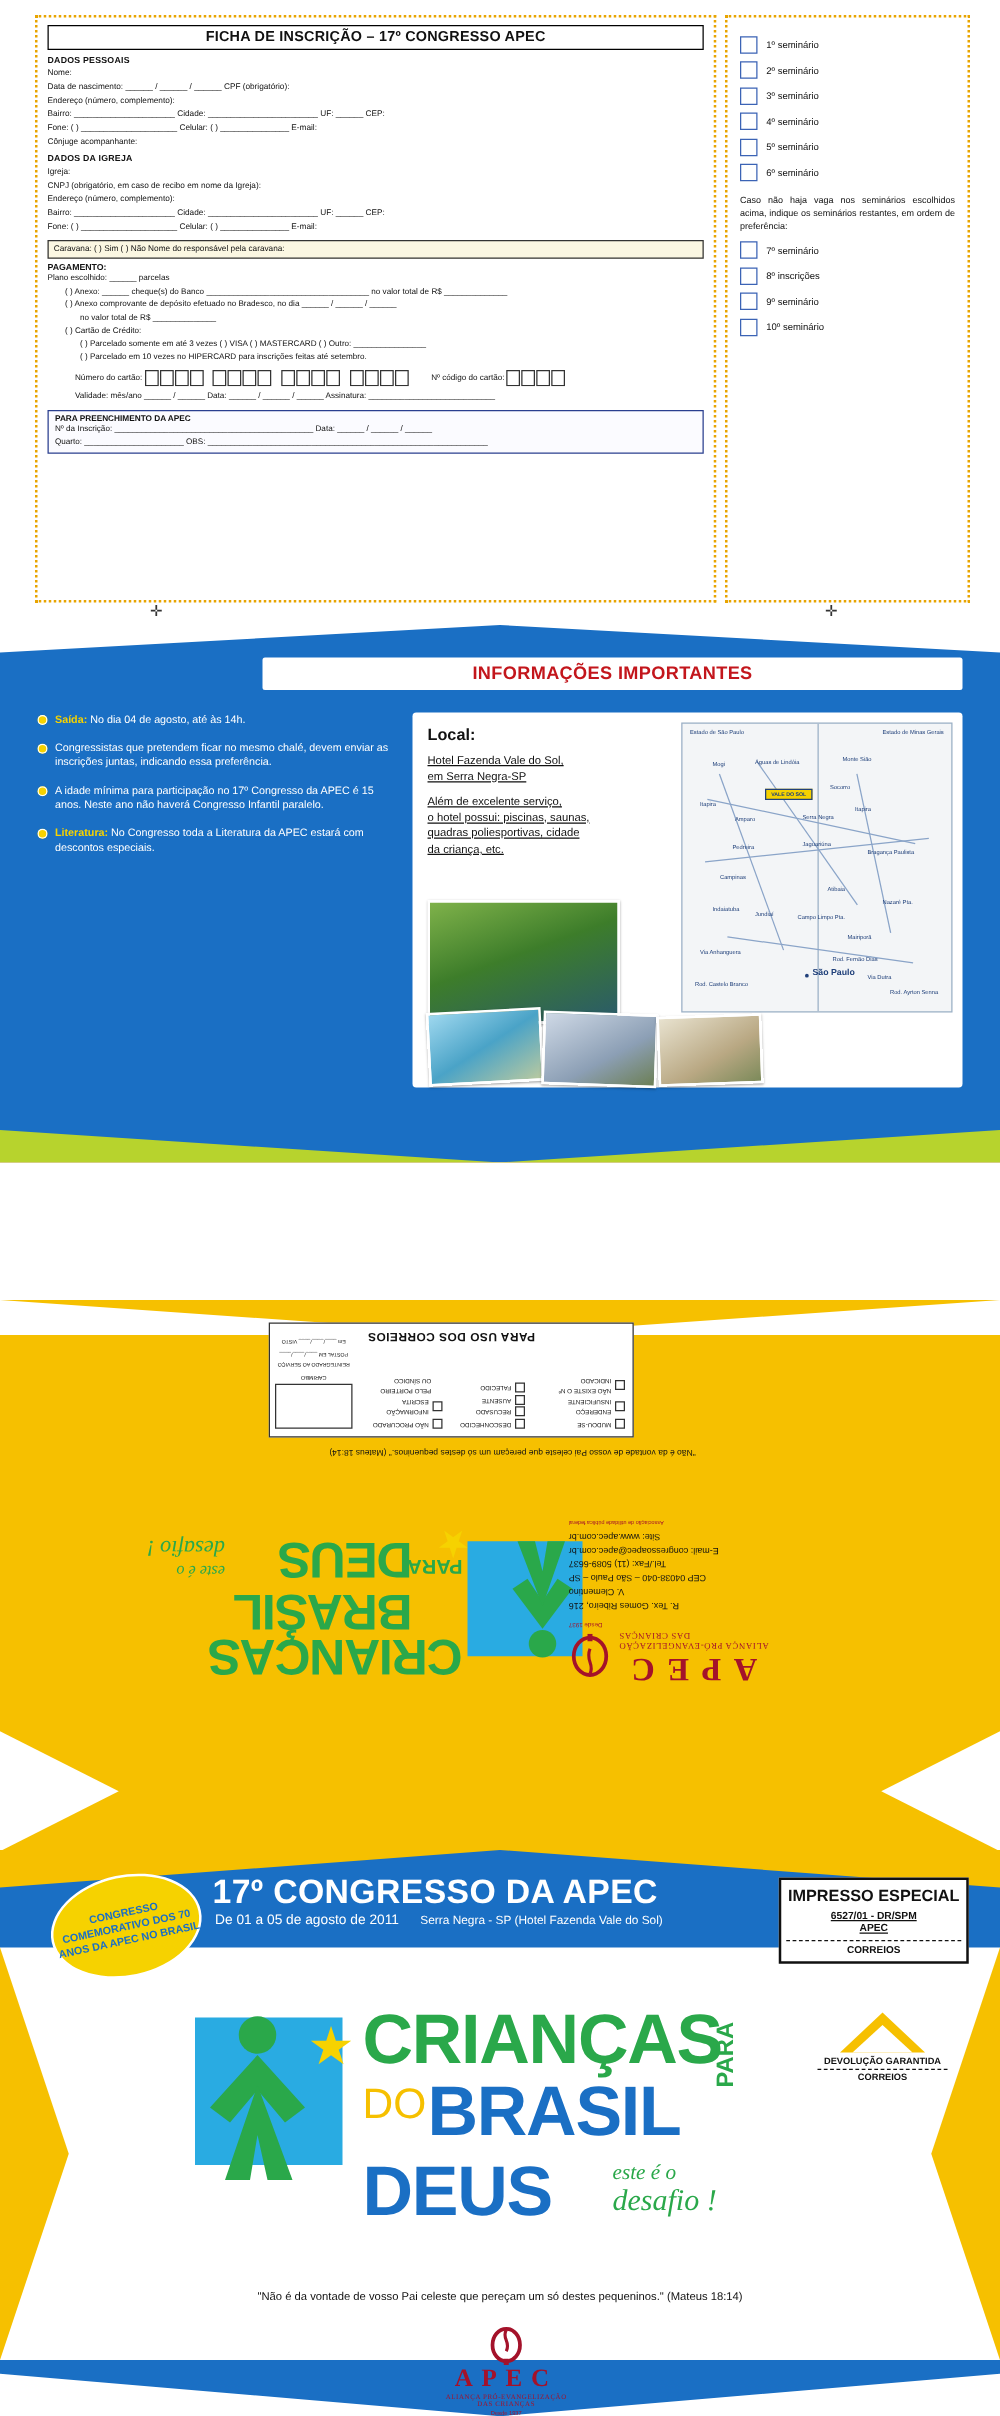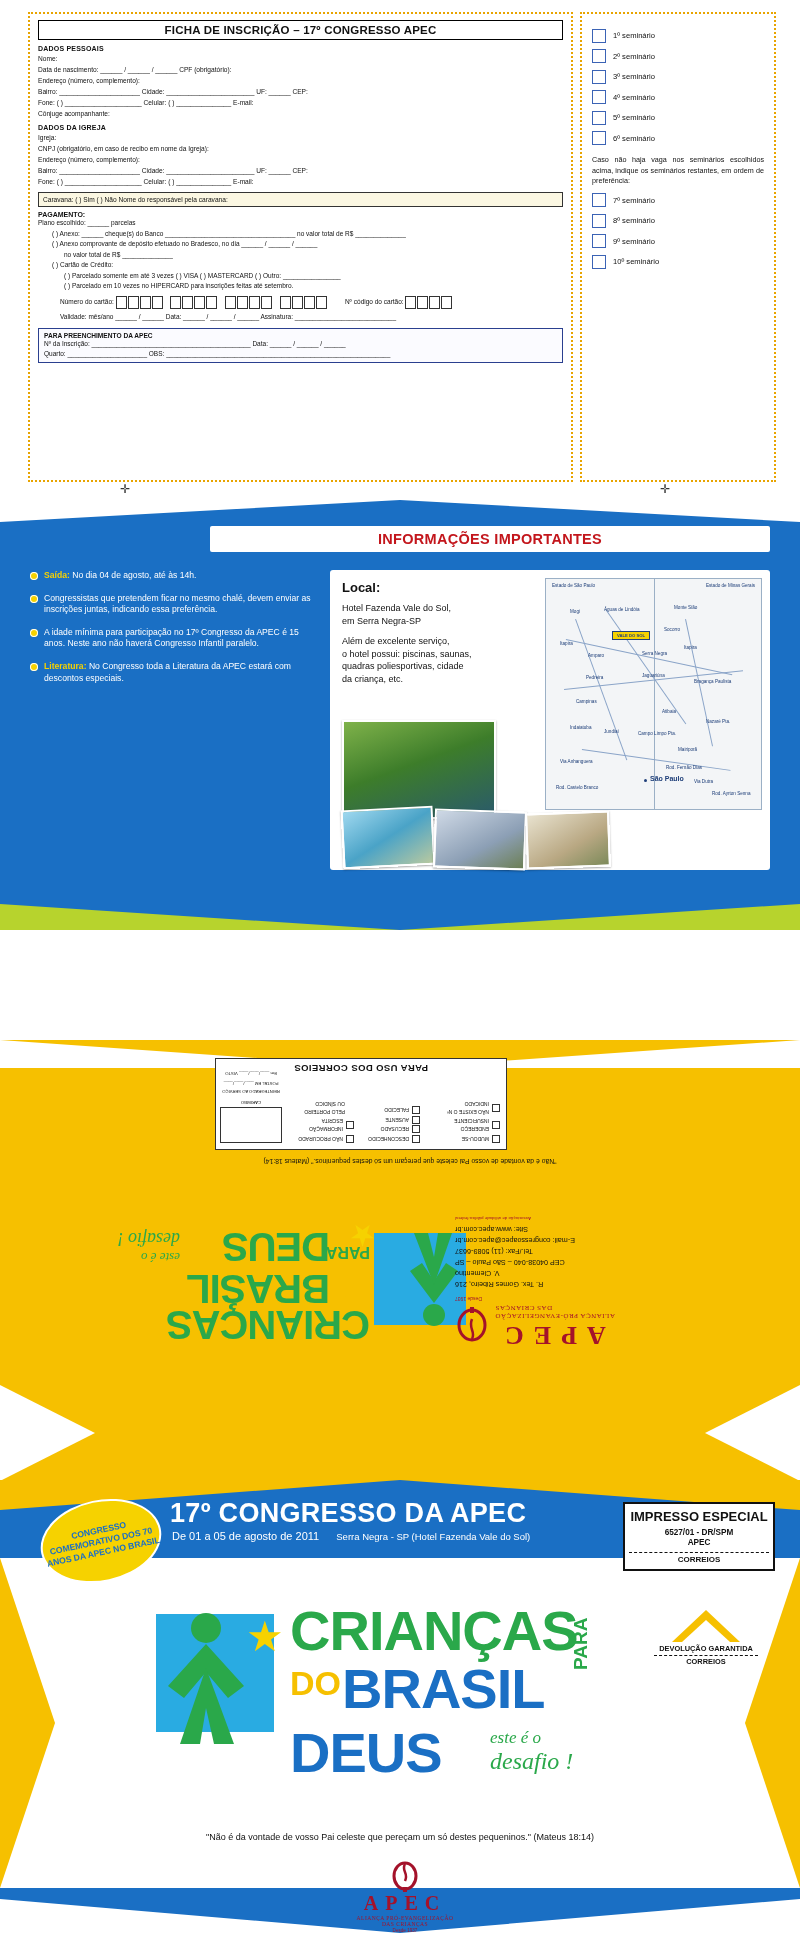--- a/index.html
+++ b/index.html
@@ -37,21 +37,21 @@
   .p2-chev-bot{position:absolute;left:0;bottom:0;width:0;height:0;border-left:400px solid #b7d32d;border-right:400px solid #b7d32d;border-top:26px solid transparent;}
   .infotitle{position:absolute;left:210px;top:26px;width:560px;height:26px;background:#fff;border-radius:2px;display:flex;align-items:center;justify-content:center;}
   .infotitle span{color:#c3161c;font-weight:bold;font-size:14.5px;letter-spacing:.3px;}
   .bullets{position:absolute;left:30px;top:70px;width:290px;color:#fff;}
   .bul{display:flex;gap:6px;margin-bottom:11px;}
   .buldot{flex:0 0 auto;width:8px;height:8px;border-radius:50%;background:#f6d200;margin-top:2px;box-shadow:0 0 0 1px #fff inset;}
   .bultxt{font-size:8.6px;line-height:11.6px;}
   .bultxt b{color:#f6d200;}
   .localbox{position:absolute;left:330px;top:70px;width:440px;height:300px;background:#fff;border-radius:3px;}
   .localtitle{position:absolute;left:12px;top:10px;font-size:13px;font-weight:bold;color:#111;}
-  .localtxt{position:absolute;left:12px;top:32px;width:190px;font-size:9px;line-height:12.5px;color:#111;}
+  .localtxt{position:absolute;left:12px;top:32px;width:190px;font-size:9px;line-height:12.5px;color:#111;text-decoration:underline;}
   .mapbox{position:absolute;right:8px;top:8px;width:215px;height:230px;background:#f3f5f7;border:1px solid #9bb0c6;overflow:hidden;}
   .mapregion{position:absolute;font-size:4.6px;color:#20407a;}
   .maproad{position:absolute;background:#8aa4c8;height:1px;transform-origin:0 0;}
   .mapcity{position:absolute;width:3px;height:3px;background:#20407a;border-radius:50%;}
   .maptag{position:absolute;background:#f6d200;border:1px solid #20407a;font-size:4.2px;font-weight:bold;color:#20407a;padding:1px 2px;line-height:5px;text-align:center;}
   .photo{position:absolute;border:2px solid #fff;box-shadow:0 1px 2px rgba(0,0,0,.35);}
   .ph1{left:12px;top:150px;width:150px;height:95px;background:linear-gradient(160deg,#7fb24a 0%,#3d7d2a 45%,#2a5a6b 100%);}
   .ph2{left:12px;top:238px;width:88px;height:55px;background:linear-gradient(150deg,#9fd8ef 0%,#4aa3c7 50%,#b9c9a0 100%);transform:rotate(-3deg);}
   .ph3{left:104px;top:240px;width:88px;height:55px;background:linear-gradient(150deg,#cfd9e6 0%,#8c9fb5 60%,#6c7f55 100%);transform:rotate(2deg);}
   .ph4{left:196px;top:242px;width:80px;height:52px;background:linear-gradient(150deg,#e8e2cf 0%,#b9a883 60%,#7c8a5a 100%);transform:rotate(-2deg);}
@@ -81,36 +81,36 @@
   .p4-white-main{position:absolute;left:0;top:78px;width:800px;height:330px;background:#fff;}
   .p4-yl{position:absolute;left:0;top:78px;width:0;height:0;border-left:55px solid #f6c000;border-top:165px solid transparent;border-bottom:165px solid transparent;}
   .p4-yr{position:absolute;right:0;top:78px;width:0;height:0;border-right:55px solid #f6c000;border-top:165px solid transparent;border-bottom:165px solid transparent;}
   .congtitle{position:absolute;left:170px;top:18px;width:420px;color:#fff;font-size:27px;font-weight:bold;letter-spacing:.3px;}
   .congsub{position:absolute;left:172px;top:50px;width:430px;color:#fff;font-size:11px;}
   .congsub .loc{margin-left:14px;font-size:9.5px;}
   .selo{position:absolute;left:40px;top:20px;width:118px;height:78px;border-radius:50%;background:#f6d200;border:2px solid #fff;transform:rotate(-12deg);display:flex;align-items:center;justify-content:center;text-align:center;}
   .selo span{font-size:8.6px;font-weight:bold;color:#1a6fc4;line-height:11px;}
   .impresso{position:absolute;right:25px;top:22px;width:140px;background:#fff;border:2px solid #111;padding:5px 4px;text-align:center;}
   .impresso .t{font-size:13px;font-weight:bold;line-height:15px;}
-  .impresso .c{font-size:8.2px;font-weight:bold;margin-top:4px;line-height:10px;}
+  .impresso .c{font-size:8.2px;font-weight:bold;margin-top:4px;line-height:10px;text-decoration:underline;}
   .impresso .d{border-top:1px dashed #111;margin-top:4px;padding-top:2px;font-size:8px;font-weight:bold;}
   .devol{position:absolute;right:42px;top:130px;width:104px;text-align:center;}
   .devtri{width:0;height:0;border-left:34px solid transparent;border-right:34px solid transparent;border-bottom:32px solid #f6c000;margin:0 auto;position:relative;}
   .devtri:after{content:"";position:absolute;left:-24px;top:10px;width:0;height:0;border-left:24px solid transparent;border-right:24px solid transparent;border-bottom:22px solid #fff;}
   .devtxt{font-size:7.4px;font-weight:bold;line-height:9px;margin-top:2px;}
   .verse4{position:absolute;left:130px;top:352px;width:540px;text-align:center;font-size:9px;}
   .apec-bottom{position:absolute;left:330px;top:378px;width:150px;text-align:center;}
 
   
   .logoblock{position:relative;width:100%;height:100%;}
   .logo-bluebox{position:absolute;background:#29abe2;}
   .crian{position:absolute;font-weight:bold;color:#2aa84a;letter-spacing:-1px;}
   .brasil{position:absolute;font-weight:bold;color:#1a6fc4;letter-spacing:-1px;}
   .deus{position:absolute;font-weight:bold;color:#1a6fc4;letter-spacing:-1px;}
-  .doword{position:absolute;font-weight:bold;color:#f6c000;text-align:right;}
+  .doword{position:absolute;font-weight:normal;color:#f6c000;text-align:right;}
   .paraword{position:absolute;font-weight:bold;color:#2aa84a;}
   .desafio{position:absolute;font-family:"Liberation Serif",serif;font-style:italic;color:#2aa84a;}
   .star{position:absolute;color:#f6d200;}
 </style>
 </head>
 <body>
 
 <div class="page">
 
   <div class="panel1">
@@ -191,21 +191,21 @@
           <span class="semsq"></span>
           <span class="semlbl">6º seminário</span>
         </div>
       <div class="semtext" style="margin-top:10px;">Caso não haja vaga nos seminários escolhidos acima, indique os seminários restantes, em ordem de preferência:</div>
       <div class="semrow">
           <span class="semsq"></span>
           <span class="semlbl">7º seminário</span>
         </div>
       <div class="semrow">
           <span class="semsq"></span>
-          <span class="semlbl">8º seminário</span>
+          <span class="semlbl">8º inscrições</span>
         </div>
       <div class="semrow">
           <span class="semsq"></span>
           <span class="semlbl">9º seminário</span>
         </div>
       <div class="semrow">
           <span class="semsq"></span>
           <span class="semlbl">10º seminário</span>
         </div>
     </div>

